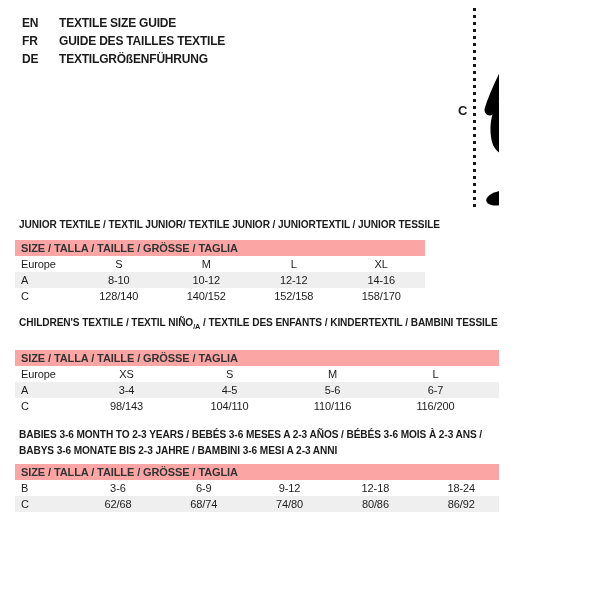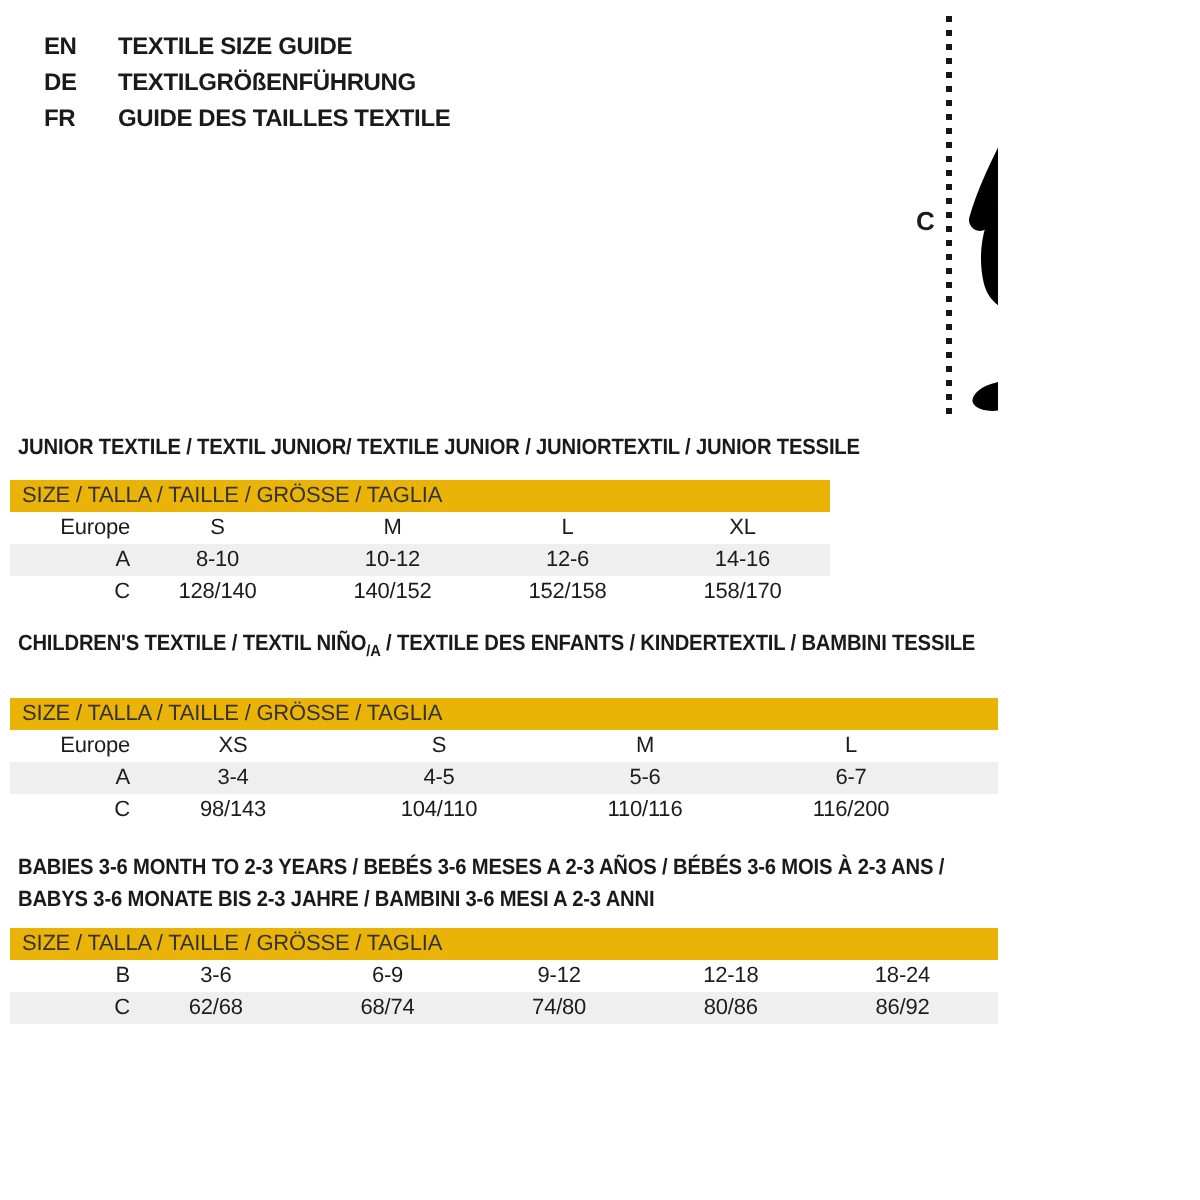--- a/index.html
+++ b/index.html
@@ -11,60 +11,60 @@
   .lang-row{font-weight:700;font-size:12px;line-height:18px;white-space:nowrap;letter-spacing:-0.2px;}
   .lang-code{display:inline-block;width:37px;}
 
   
   .dash-line{position:absolute;left:473px;top:8px;width:3px;height:200px;
              background:repeating-linear-gradient(to bottom,#161616 0px,#161616 3px,transparent 3px,transparent 7px);}
   .figure-label{position:absolute;left:458px;top:103px;font-weight:700;font-size:13px;}
   .baby{position:absolute;left:479px;top:8px;}
 
   
-  .section{position:absolute;left:5px;}
+  .section{position:absolute;left:15px;}
   #section-junior{top:218px;width:410px;}
   #section-children{top:316px;width:575px;}
   #section-babies{top:426px;width:575px;}
   .section-heading{font-weight:700;font-size:11px;line-height:13px;margin-left:4px;white-space:nowrap;
                    transform:scaleX(0.92);transform-origin:left center;letter-spacing:-0.1px;}
   .heading-line{line-height:16px;}
   .section-heading sub{font-size:8px;}
   #section-junior .size-table{margin-top:9px;}
   #section-children .size-table{margin-top:17px;}
   #section-babies .size-table{margin-top:6px;}
 
   
   .size-table{width:100%;border-collapse:collapse;table-layout:fixed;font-size:11px;}
-  .size-table th{background:#eab308;color:#333333;font-weight:400;text-align:left;
+  .size-table th{background:#fca5a5;color:#333333;font-weight:700;text-align:left;
                  height:16px;padding:0 0 0 6px;font-size:11px;letter-spacing:-0.1px;margin-top:36px;}
   .size-table td{height:16px;padding:0;text-align:center;color:#1c1c1c;letter-spacing:-0.1px;}
-  .size-table td.row-label{text-align:right;padding-left:6px;}
+  .size-table td.row-label{text-align:left;padding-left:6px;}
   .size-table tr.shaded td{background:#efefef;}
   .col-label{width:60px;}
 
   
   .footnotes{position:absolute;left:18px;top:537px;}
   .footnote{font-weight:700;font-size:11px;line-height:16.5px;white-space:nowrap;
             transform:scaleX(0.92);transform-origin:left center;letter-spacing:-0.1px;}
 </style>
 </head>
 <body>
 
 <div class="page">
 
   <div class="lang-block">
     <div class="lang-row">
       <span class="lang-code">EN</span><span class="lang-label">TEXTILE SIZE GUIDE</span>
     </div>
     <div class="lang-row">
+      <span class="lang-code">FR</span><span class="lang-label">GUIDE DES TAILLES TEXTILE</span>
+    </div>
+    <div class="lang-row">
       <span class="lang-code">DE</span><span class="lang-label">TEXTILGRÖßENFÜHRUNG</span>
-    </div>
-    <div class="lang-row">
-      <span class="lang-code">FR</span><span class="lang-label">GUIDE DES TAILLES TEXTILE</span>
     </div>
   </div>
 
   <div class="dash-line"></div>
   <span class="figure-label">C</span>
   <svg class="baby" width="96" height="202" viewBox="0 0 96 202" aria-hidden="true">
     <g fill="#000000">
       <ellipse cx="50" cy="25" rx="22" ry="23"></ellipse>
       <circle cx="26" cy="34" r="4.5"></circle>
       <circle cx="74" cy="34" r="4.5"></circle>
@@ -101,21 +101,21 @@
           <td class="row-label">Europe</td>
           <td>S</td>
           <td>M</td>
           <td>L</td>
           <td>XL</td>
         </tr>
         <tr class="shaded">
           <td class="row-label">A</td>
           <td>8-10</td>
           <td>10-12</td>
-          <td>12-6</td>
+          <td>12-12</td>
           <td>14-16</td>
         </tr>
         <tr>
           <td class="row-label">C</td>
           <td>128/140</td>
           <td>140/152</td>
           <td>152/158</td>
           <td>158/170</td>
         </tr>
       </tbody>

